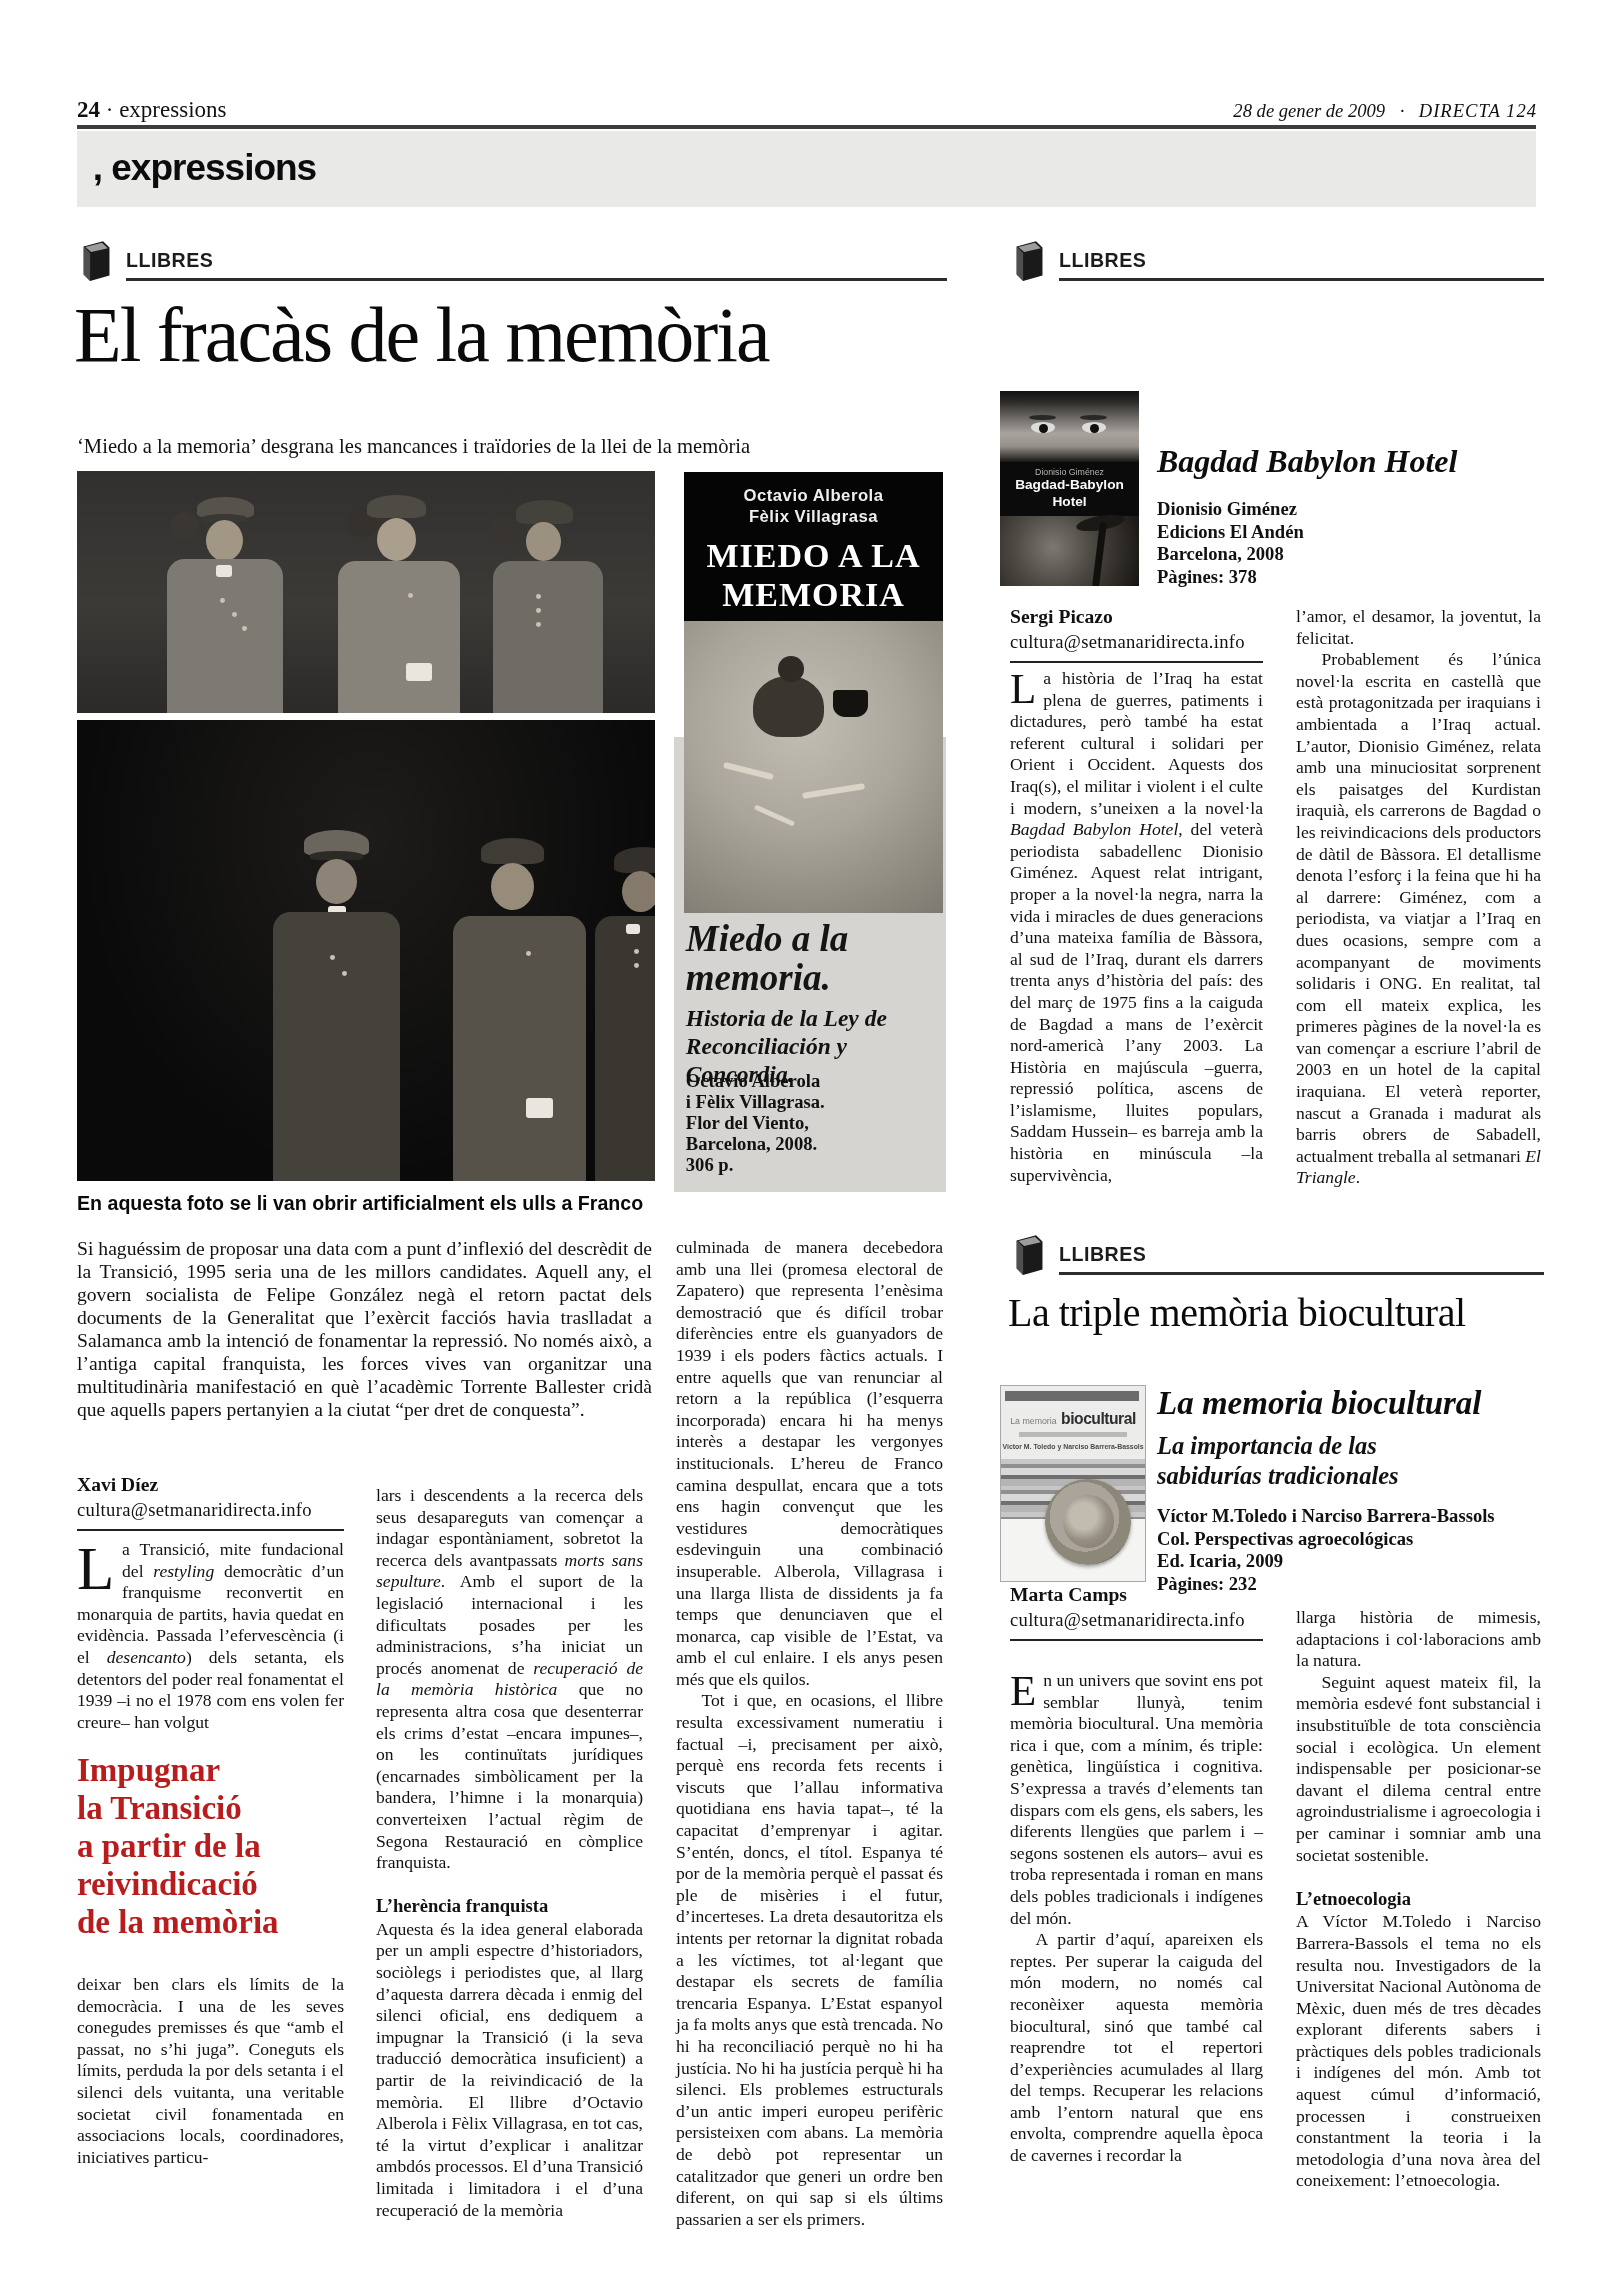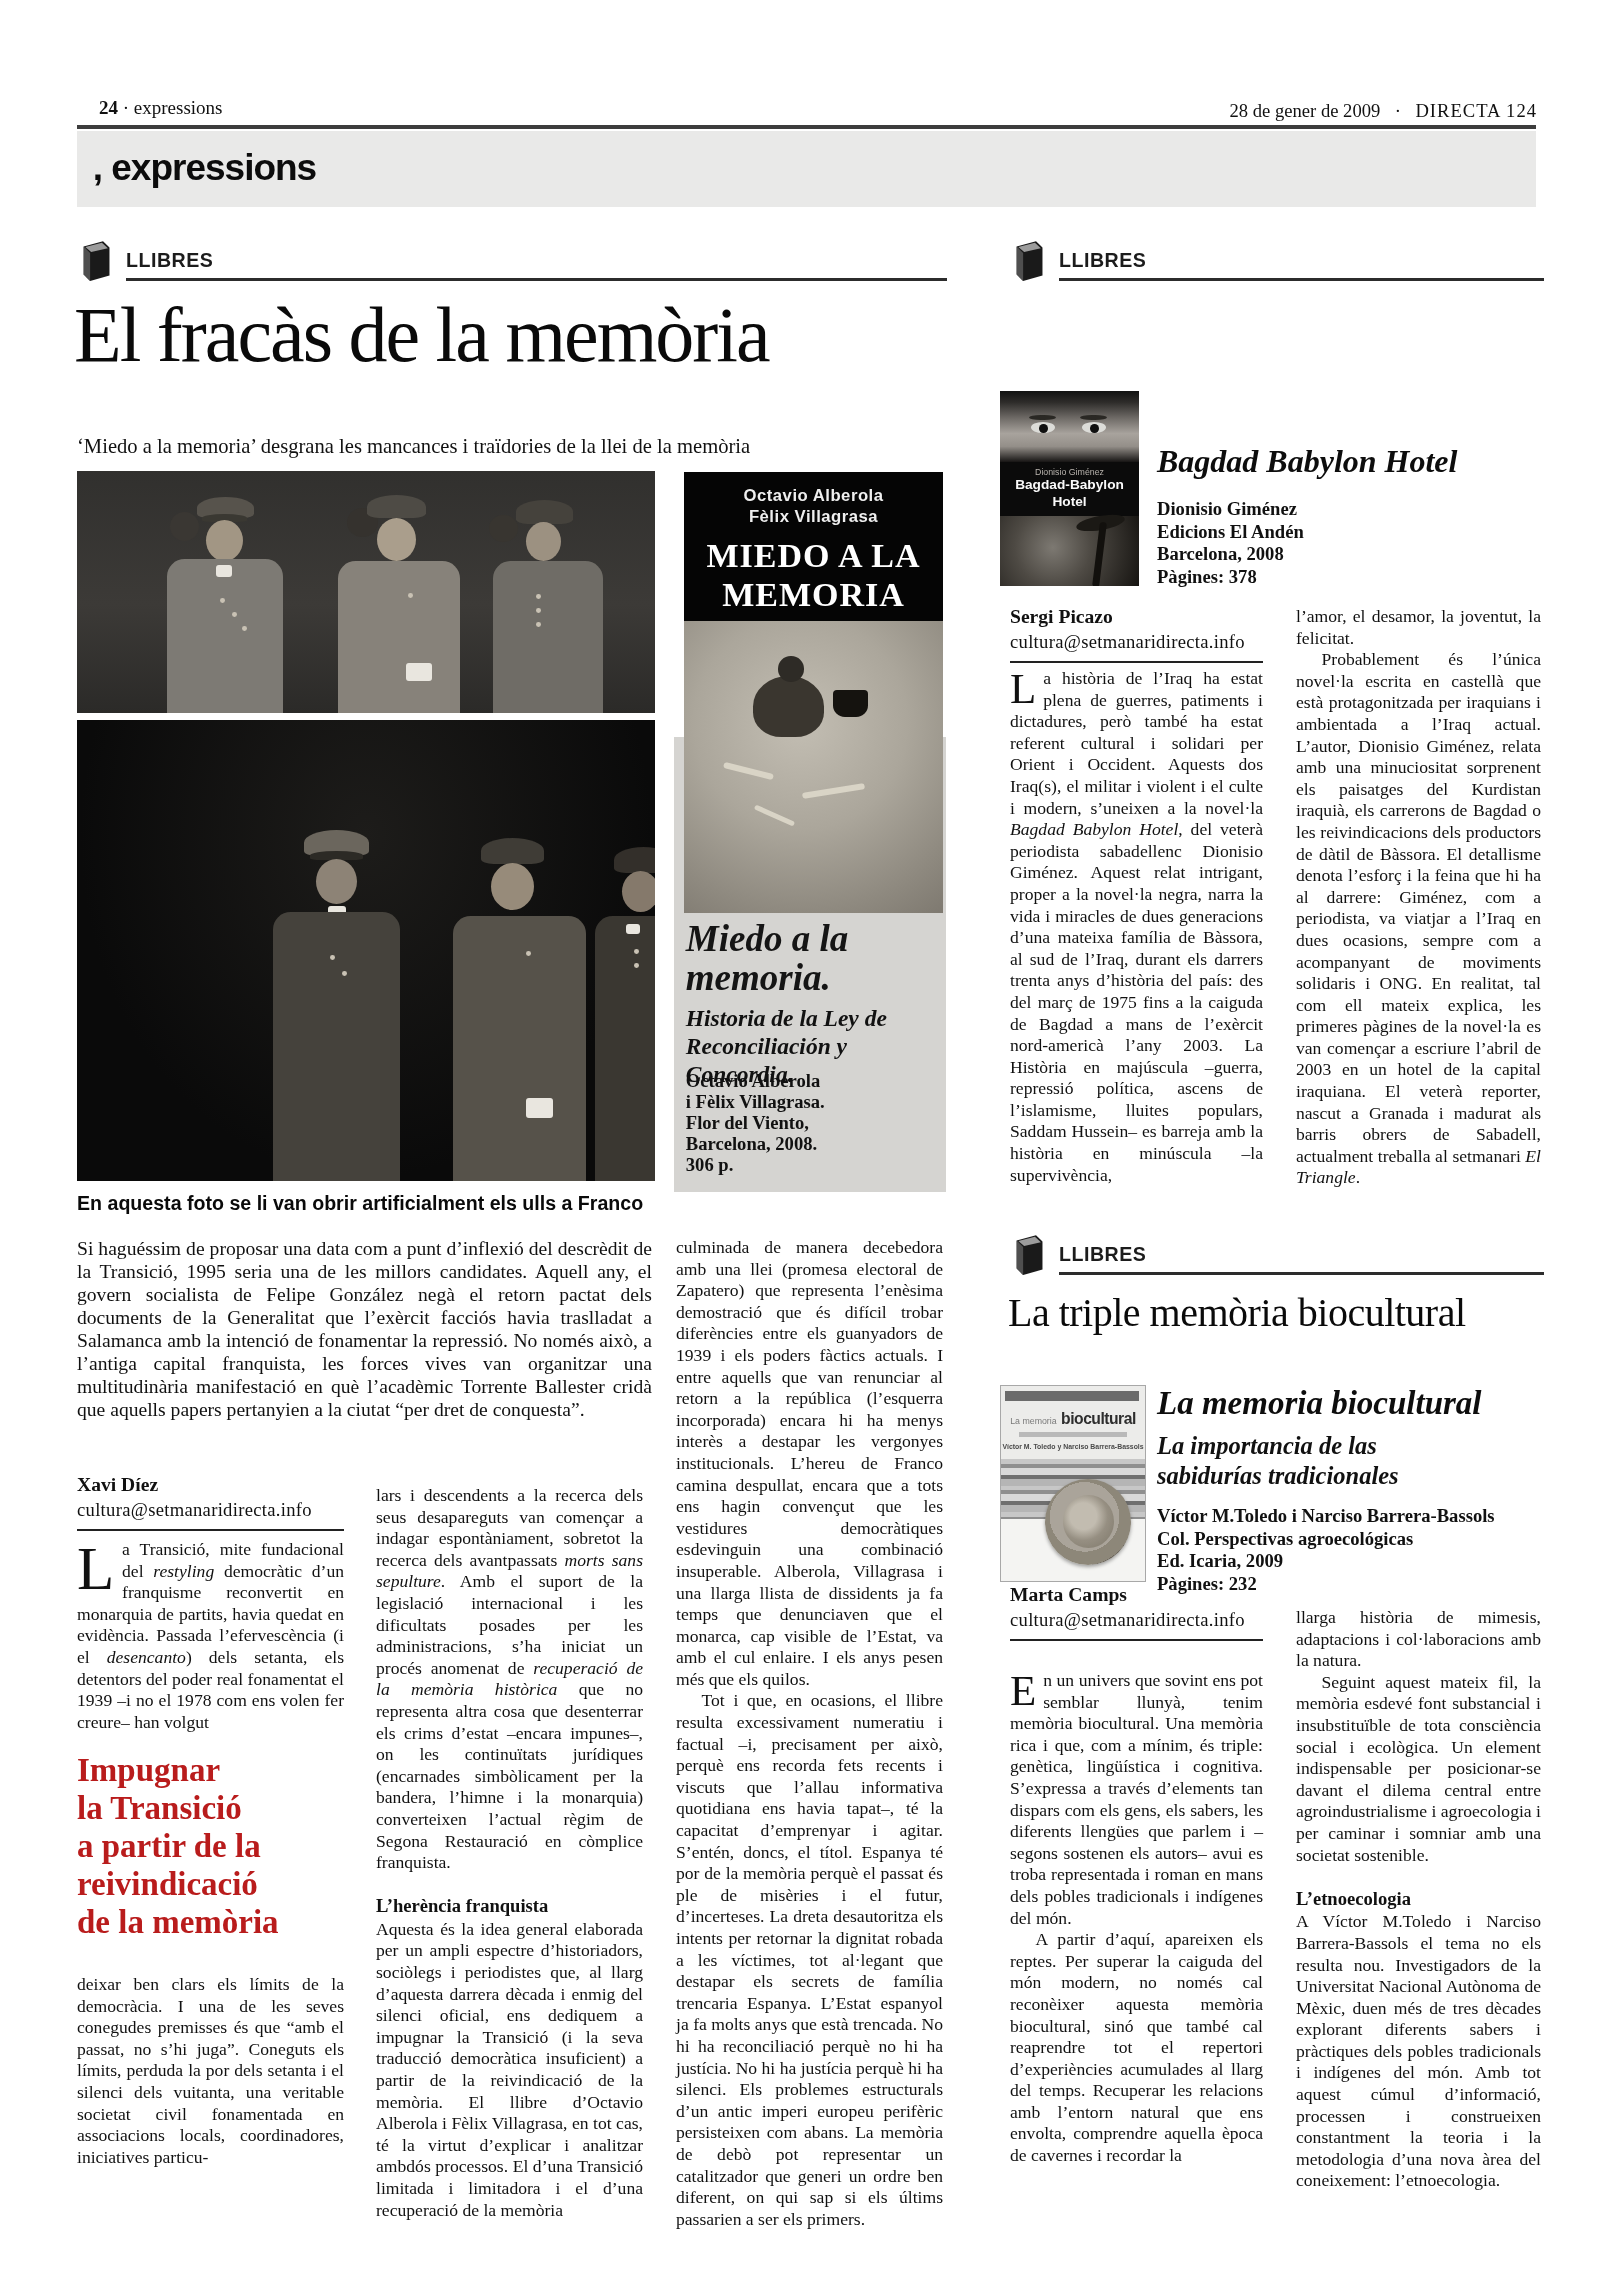--- a/index.html
+++ b/index.html
@@ -5,23 +5,23 @@
   html,body{margin:0;padding:0;background:#fff;}
   .page{position:relative;width:1620px;height:2293px;background:#fff;overflow:hidden;
         font-family:"Liberation Serif",serif;color:#111;}
   .abs{position:absolute;}
   .sans{font-family:"Liberation Sans",sans-serif;}
   .just{text-align:justify;}
   .ind{text-indent:25.5px;}
   .pre{white-space:pre-line;}
 
   
-  #folio-left{left:77px;top:97px;font-size:19px;margin-left:22px;}
+  #folio-left{left:77px;top:97px;font-size:23px;}
   #folio-left .num{font-weight:bold;}
-  #folio-right{right:83px;top:100px;font-size:18.6px;}
+  #folio-right{right:83px;top:100px;font-size:18.6px;font-style:italic;}
   #folio-right .issue{letter-spacing:1px;margin-left:9.8px;}
   #folio-right .bullet{margin-left:9.8px;}
   #head-rule{left:77px;top:125px;width:1459px;height:3.9px;background:#3d3d3d;}
   #banner{left:77px;top:131px;width:1459px;height:76px;background:#e9e9e8;}
   #banner-text{position:absolute;left:15.7px;top:15.7px;font-size:37px;font-weight:bold;letter-spacing:-1px;color:#0c0c0c;}
 
   
   .kicker{height:47px;}
   .kicker .klabel{position:absolute;left:49px;top:5.9px;font-size:19.6px;font-weight:bold;letter-spacing:0.5px;color:#1c1c1c;text-align:center;}
   .kicker .krule{position:absolute;left:49px;right:0;top:35px;height:2.9px;background:#2c2c2c;}

